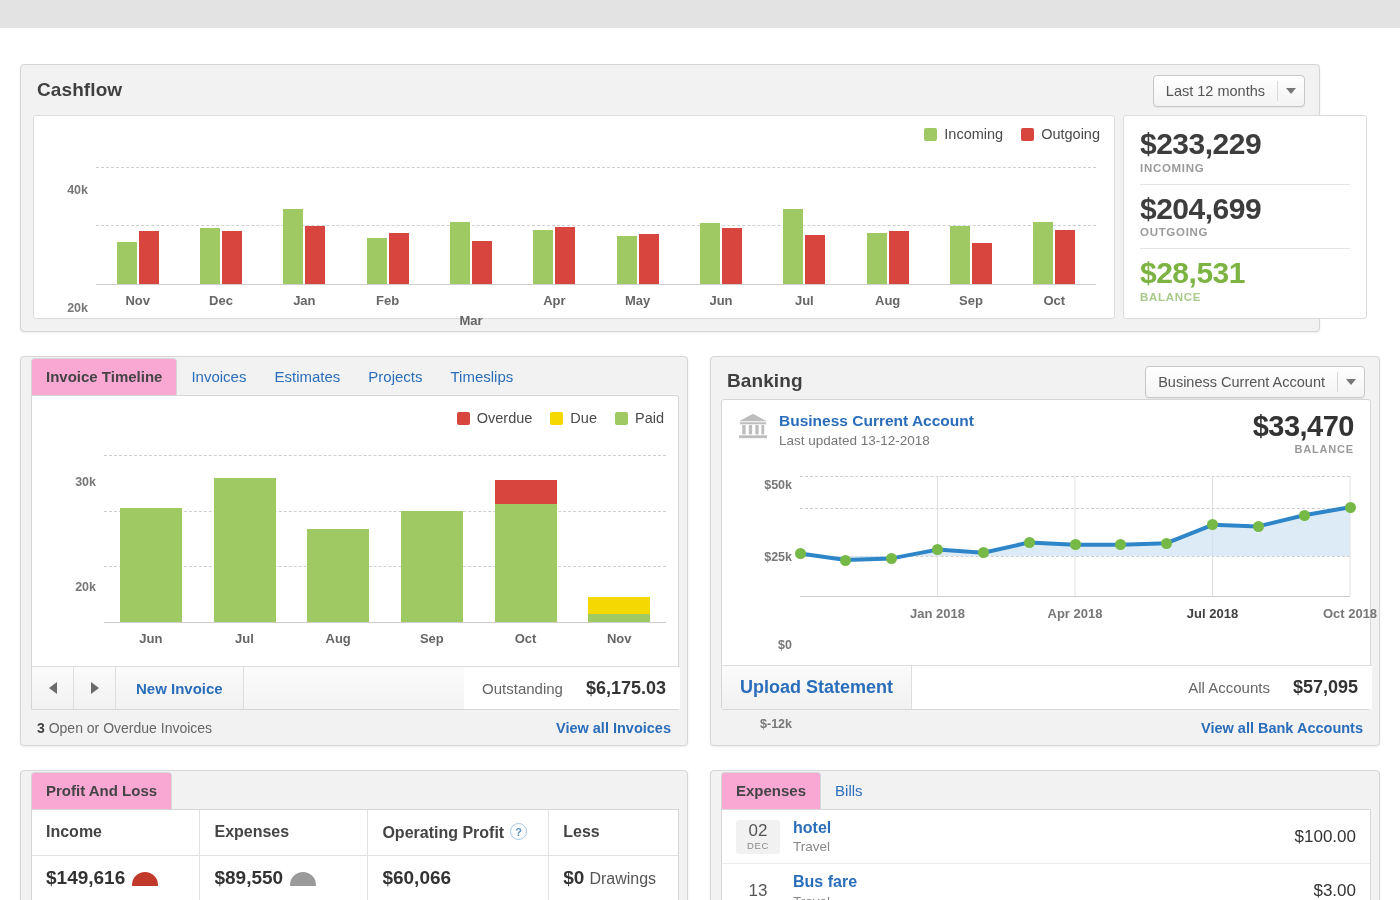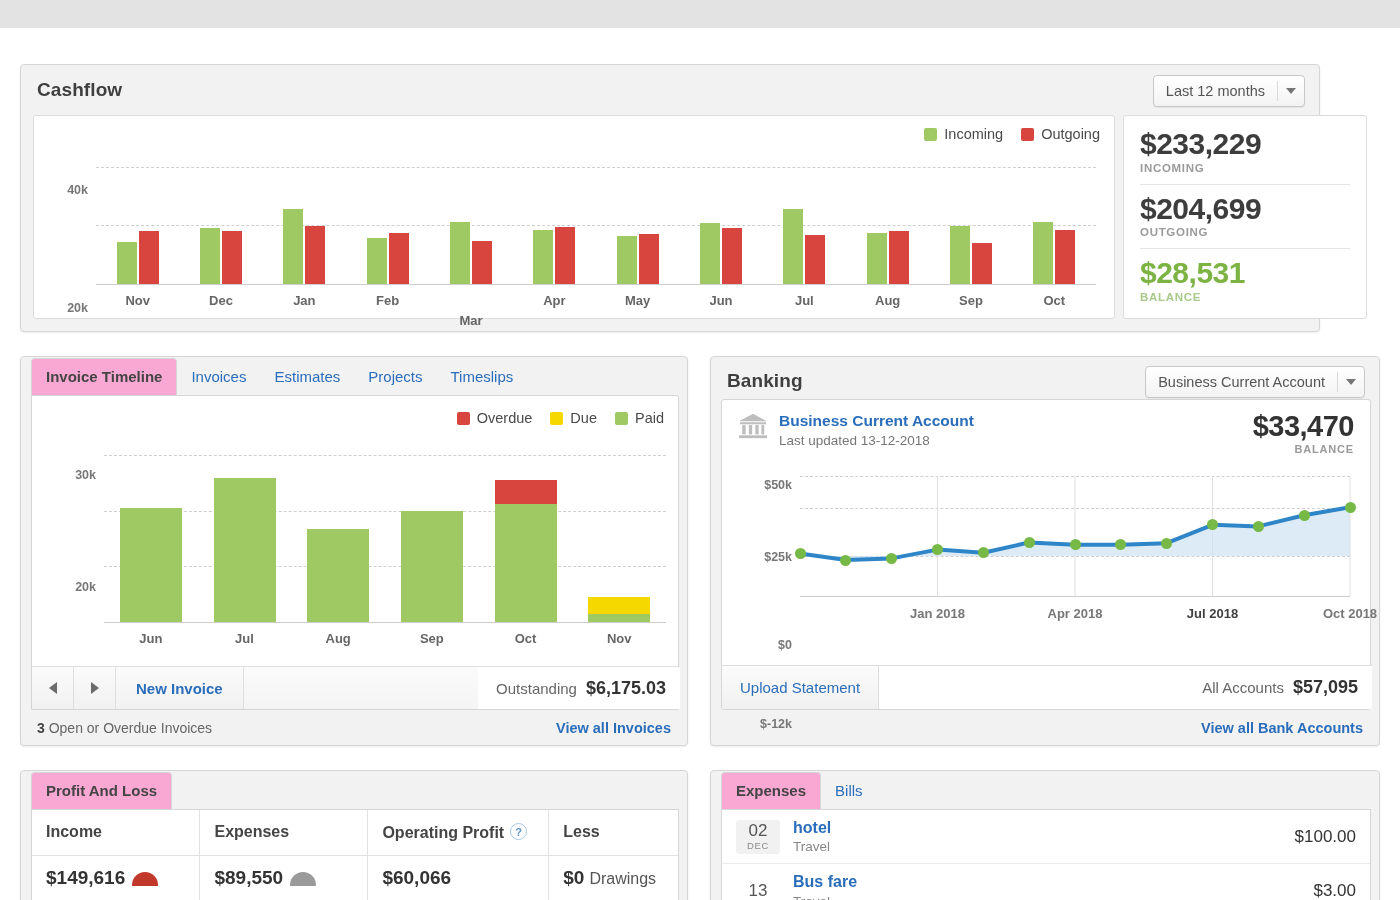--- a/index.html
+++ b/index.html
@@ -92,21 +92,21 @@
     position:absolute; left:0; bottom:0; width:648px; height:43px;
     border-top:1px solid #dedede; background:linear-gradient(#fbfbfb,#f4f4f4);
     display:flex; align-items:stretch;
   }
   .navbtn { width:42px; display:flex; align-items:center; justify-content:center;
             border-right:1px solid #dedede; background:linear-gradient(#fbfbfb,#f1f1f1); }
   .tri-l { width:0;height:0;border-top:6px solid transparent;border-bottom:6px solid transparent;border-right:8px solid #6b6b6b; }
   .tri-r { width:0;height:0;border-top:6px solid transparent;border-bottom:6px solid transparent;border-left:8px solid #6b6b6b; }
   .newinv { padding:0 20px; display:flex; align-items:center; font-size:15px; font-weight:bold;
             color:#2a6ebb; border-right:1px solid #dedede; background:linear-gradient(#fbfbfb,#f1f1f1); }
-  .foot-right { margin-left:auto; display:flex; align-items:center; gap:9px; padding-right:14px; background:#fff; padding-left:18px; }
+  .foot-right { margin-left:auto; display:flex; align-items:center; gap:23px; padding-right:14px; background:#fff; padding-left:18px; }
   .foot-right .lbl { font-size:15px; color:#666; }
   .foot-right .amt { font-size:18px; font-weight:bold; color:#333; }
   .panel-bottom { position:absolute; left:0; bottom:0; width:100%; height:34px;
                   display:flex; align-items:center; padding:0 16px; }
   .pb-left { font-size:14px; color:#666; }
   .pb-left b { color:#444; }
   .pb-right { margin-left:auto; font-size:14.5px; font-weight:bold; color:#2a6ebb; }
 
   
   #banking { left:710px; top:328px; width:670px; height:390px; }
@@ -117,21 +117,21 @@
   .bank-acct-name { font-size:15.5px; font-weight:bold; color:#2a6ebb; }
   .bank-upd { font-size:13.5px; color:#777; margin-top:3px; }
   .bank-bal { position:absolute; right:16px; top:10px; text-align:right; }
   .bank-bal .v { font-size:29px; font-weight:bold; color:#333; letter-spacing:-.5px; }
   .bank-bal .l { font-size:11px; font-weight:bold; color:#9a9a9a; letter-spacing:.8px; }
   #bank-chart { position:absolute; left:0; top:62px; width:650px; height:205px; }
   .bank-footer {
     position:absolute; left:0; bottom:0; width:650px; height:44px;
     border-top:1px solid #dedede; display:flex; align-items:stretch; background:#fff;
   }
-  .upload-btn { padding:0 18px; display:flex; align-items:center; font-size:15px; font-weight:normal;
+  .upload-btn { padding:0 18px; display:flex; align-items:center; font-size:18px; font-weight:bold;
                 color:#2a6ebb; border-right:1px solid #dedede; background:linear-gradient(#fbfbfb,#f1f1f1); }
 
   
   #pnl { left:20px; top:742px; width:668px; height:200px; }
   #pnl-card { position:absolute; left:10px; top:38px; width:648px; height:150px; background:#fff; border:1px solid #d6d6d6; }
   .pnl-table { width:100%; border-collapse:collapse; table-layout:fixed; }
   .pnl-table th { font-size:16px; font-weight:bold; color:#444; text-align:left;
                   padding:13px 14px; border-right:1px solid #e2e2e2; border-bottom:1px solid #e2e2e2; }
   .pnl-table td { padding:11px 14px; border-right:1px solid #e2e2e2; font-size:19px; font-weight:bold; color:#333; white-space:nowrap; }
   .help-badge { display:inline-flex; align-items:center; justify-content:center;
@@ -280,21 +280,21 @@
               <div class="axisline" style="top: 178px;">
                 <div class="ytick" style="top: 178px;">0k</div>
               </div>
               <div class="gridline" style="top: 122.375px;">
                 <div class="ytick" style="top: 122.375px;">10k</div>
               </div>
               <div class="gridline" style="top: 66.75px;">
                 <div class="ytick" style="top: 66.75px;">20k</div>
               </div>
               <div class="gridline" style="top: 11.125px;">
-                <div class="ytick" style="top: 11px;">30k</div>
+                <div class="ytick" style="top: 18px;">30k</div>
               </div>
               <div class="bar" style="background: rgb(159, 201, 99); width: 62px; left: calc(8.33333% - 31px); height: 114.031px; bottom: 0px;"></div>
               <div class="xtick" style="left: 8.33333%; top: 187px;">Jun</div>
               <div class="bar" style="background: rgb(159, 201, 99); width: 62px; left: calc(25% - 31px); height: 144.069px; bottom: 0px;"></div>
               <div class="xtick" style="left: 25%; top: 187px;">Jul</div>
               <div class="bar" style="background: rgb(159, 201, 99); width: 62px; left: calc(41.6667% - 31px); height: 93.45px; bottom: 0px;"></div>
               <div class="xtick" style="left: 41.6667%; top: 187px;">Aug</div>
               <div class="bar" style="background: rgb(159, 201, 99); width: 62px; left: calc(58.3333% - 31px); height: 110.694px; bottom: 0px;"></div>
               <div class="xtick" style="left: 58.3333%; top: 187px;">Sep</div>
               <div class="bar" style="background: rgb(159, 201, 99); width: 62px; left: calc(75% - 31px); height: 117.925px; bottom: 0px;"></div>

